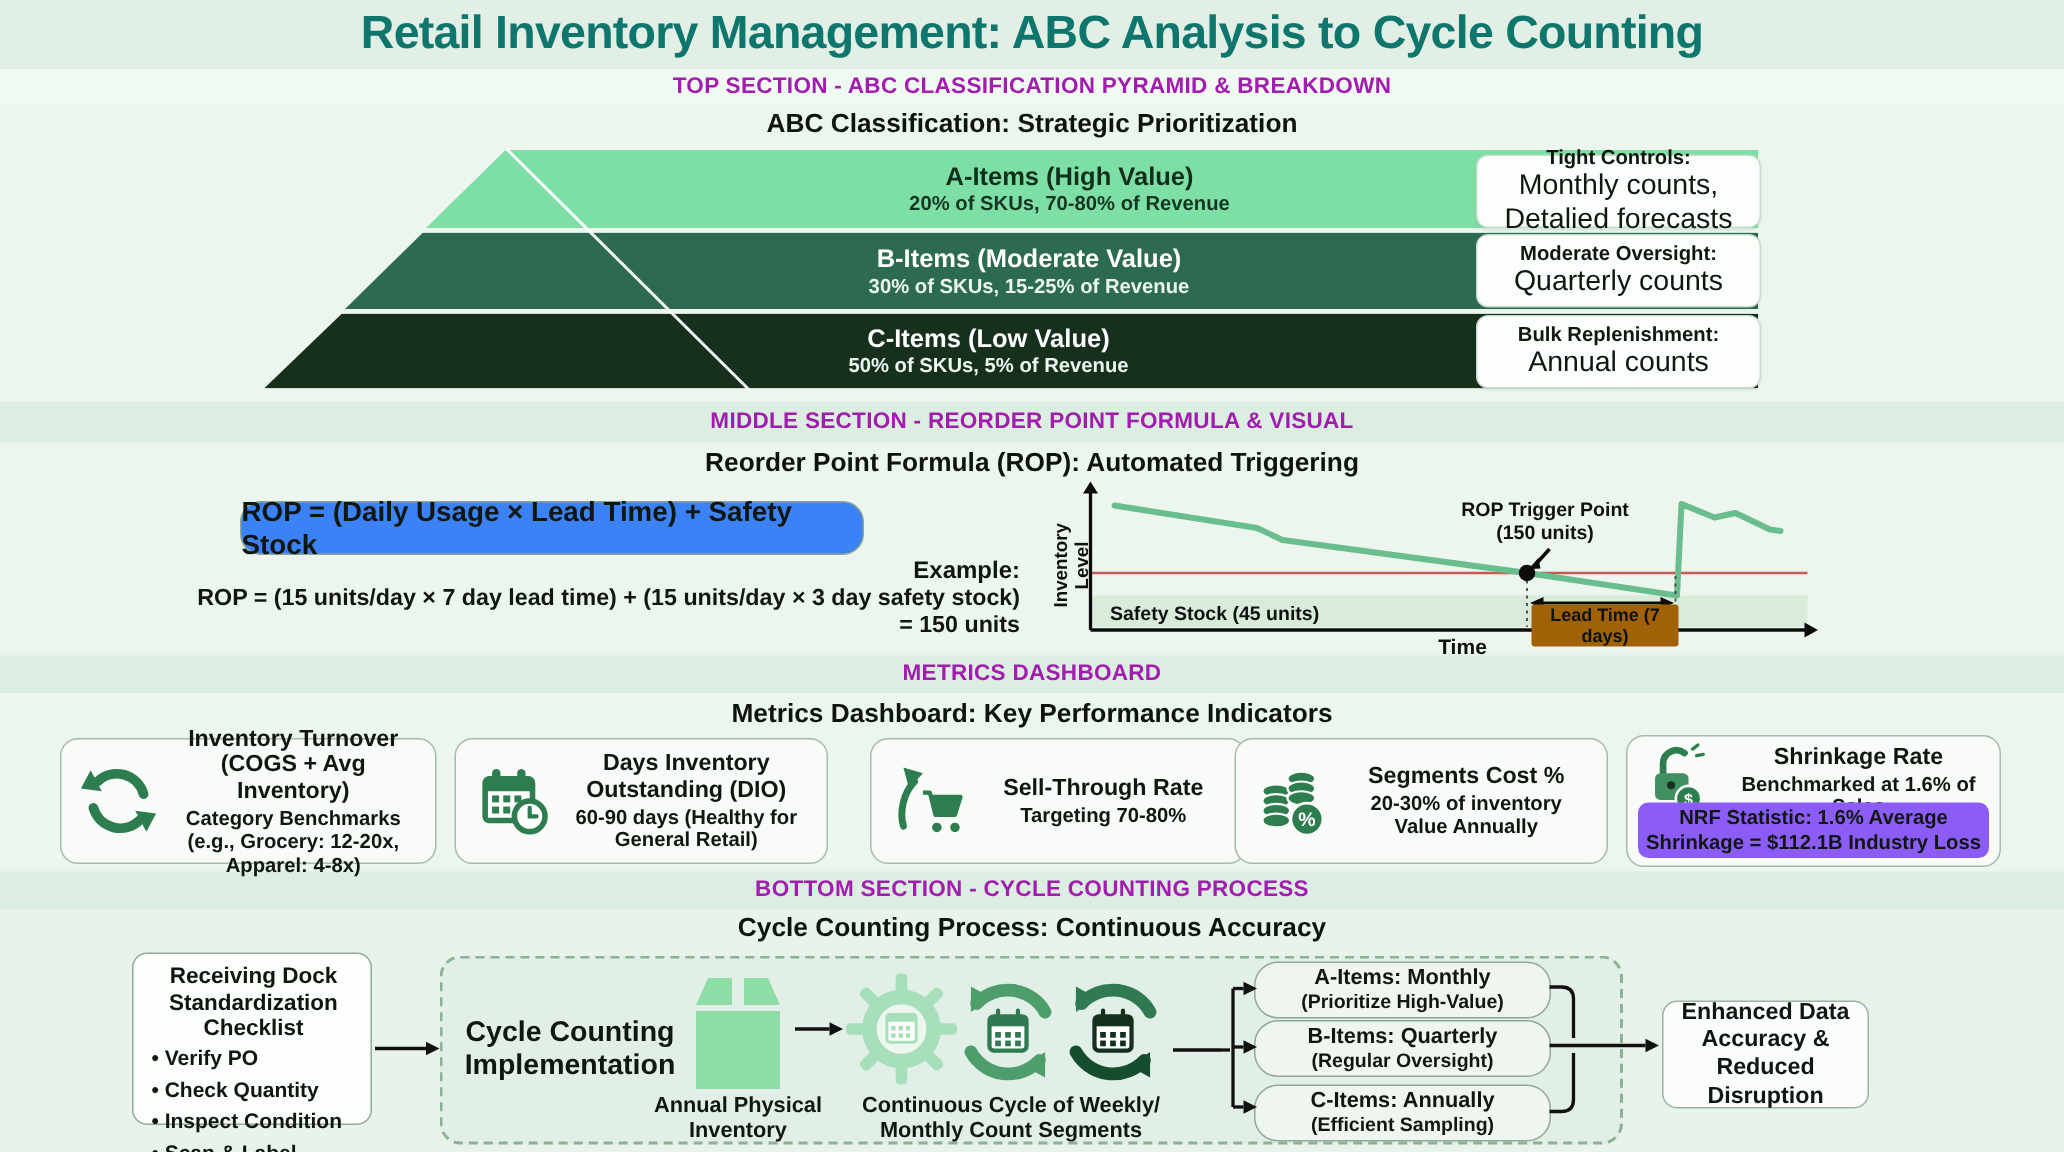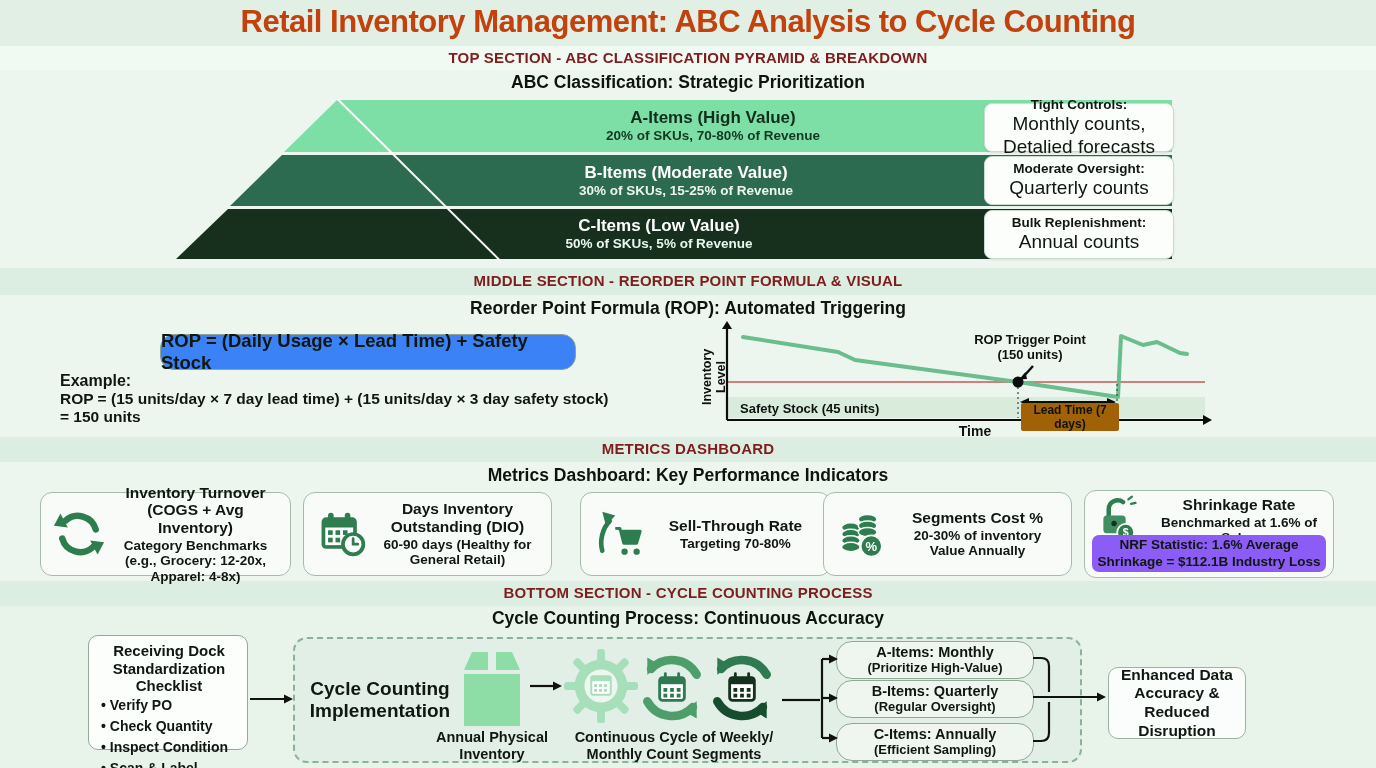--- a/index.html
+++ b/index.html
@@ -6,42 +6,42 @@
   body{width:1376px;height:768px;overflow:hidden;background:#e8f3ea;
        font-family:"Liberation Sans",sans-serif;color:#101711;}
   .stage{position:relative;width:1376px;height:768px;}
   .abs{position:absolute;}
   .c{text-align:center;}
   .pre{white-space:pre-line;}
   
   .strip{position:absolute;left:0;width:1376px;}
   
   .main-title{position:absolute;left:0;top:4px;width:1376px;text-align:center;
-    font-size:31px;font-weight:800;letter-spacing:-.5px;color:#c2410c;}
+    font-size:31px;font-weight:800;letter-spacing:-.5px;color:#0f766e;}
   .sec-h{position:absolute;left:0;width:1376px;text-align:center;
-    font-size:15px;font-weight:bold;color:#7f1d1d;letter-spacing:.2px;}
+    font-size:15px;font-weight:bold;color:#a21caf;letter-spacing:.2px;}
   .sub-h{position:absolute;left:0;width:1376px;text-align:center;
     font-size:17.5px;font-weight:bold;color:#0d140e;}
   
   .band{position:absolute;}
   .band-text{position:absolute;left:160px;right:190px;top:50%;transform:translateY(-50%);text-align:center;}
   .band-title{font-size:17px;font-weight:bold;line-height:1.25;}
   .band-detail{font-size:13.5px;font-weight:600;line-height:1.2;}
   .pyr-line{position:absolute;left:337px;top:100px;width:2px;height:230px;
     background:rgba(255,255,255,.95);transform:rotate(-45.2deg);transform-origin:0 0;}
   .note{position:absolute;left:984px;width:188px;height:47px;background:#fcfefc;
     border:1px solid #c9ddcf;border-radius:8px;box-shadow:0 1px 2px rgba(40,80,55,.12);
     display:flex;flex-direction:column;justify-content:center;text-align:center;}
   .note .nt{font-size:13.5px;font-weight:bold;line-height:1.2;}
   .note .nb{font-size:19px;line-height:1.2;}
   
   .formula-box{position:absolute;left:160px;top:334px;width:414px;height:34px;
     background:#3b82f6;border:1.5px solid #8da394;border-radius:14px;
     display:flex;align-items:center;justify-content:center;font-size:18.5px;font-weight:bold;}
-  .example{position:absolute;left:60px;top:372px;width:620px;text-align:left;}
+  .example{position:absolute;left:60px;top:372px;width:620px;text-align:right;}
   .ex-label{font-size:16px;font-weight:bold;}
   .ex-line{font-size:15.5px;font-weight:600;line-height:1.18;}
   .chart-label{position:absolute;font-weight:bold;color:#0d120e;}
   
   .card{position:absolute;top:492px;height:84px;background:#f8fbf8;
     border:1.2px solid #a6bcab;border-radius:12px;display:flex;align-items:center;padding:0 8px;box-sizing:border-box;}
   .card .ic{flex:0 0 60px;display:flex;align-items:center;justify-content:center;}
   .card .tx{flex:1;text-align:center;}
   .card-title{font-size:15.5px;font-weight:bold;line-height:1.15;}
   .card-body{font-size:13.5px;font-weight:600;line-height:1.15;margin-top:1px;}

